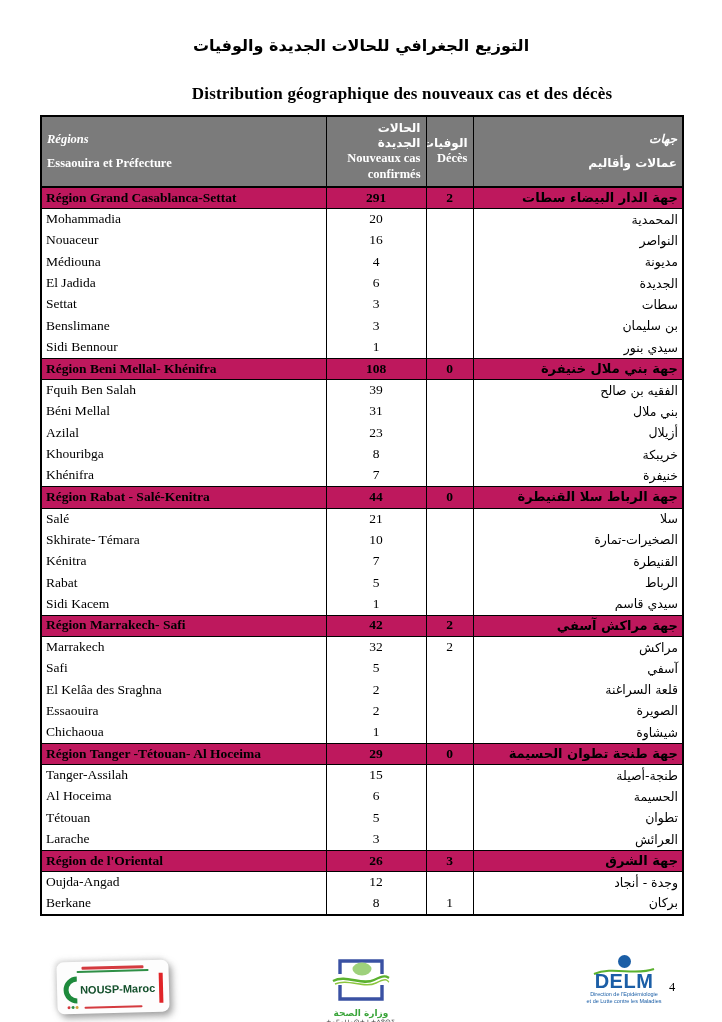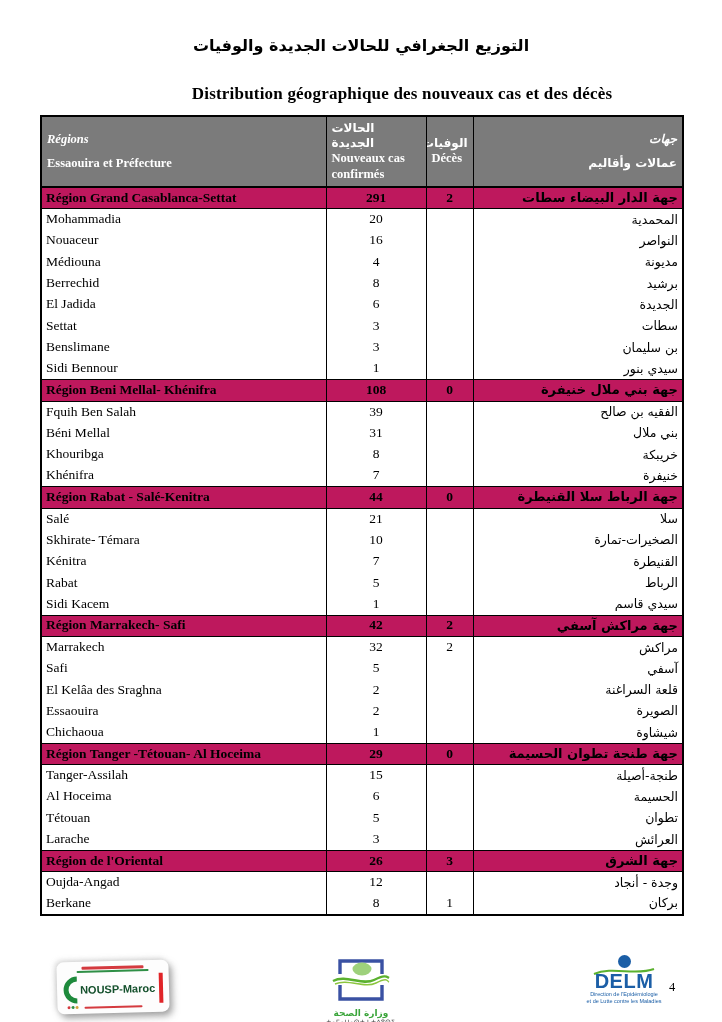--- a/index.html
+++ b/index.html
@@ -26,21 +26,21 @@
   }
   col.c1{width:285px;} col.c2{width:100px;} col.c3{width:47px;} col.c4{width:210px;}
   th, td { border-left:1px solid #000; border-right:1px solid #000; overflow:hidden; }
   thead th {
     background:#7b7b7b; color:#fff; font-weight:bold;
     border-bottom:2px solid #000; height:60px; vertical-align:middle;
     font-size:12.5px; line-height:1.25; padding:4px 5px;
   }
   th .hl1 { margin-bottom:9px;font-style:italic; }
   th.hc1 { text-align:left; }
-  th.hc2, th.hc3 { text-align:left;margin-left:25px; }
+  th.hc2, th.hc3 { text-align:right;margin-left:25px; }
   th.hc4 { text-align:right; direction:rtl; }
   .ar-txt { direction:rtl; unicode-bidi:embed; font-family:"DejaVu Sans",sans-serif; font-size:12px; }
   tbody td { height:21.4px; font-size:13.5px; line-height:1.1; padding:0 4px; vertical-align:middle; }
   tr.region-row td {
     background:#be185d; font-weight:bold;
     border-top:1.5px solid #000; border-bottom:1.5px solid #000;
   }
   td.cell-fr { text-align:left; }
   td.cell-num { text-align:center; }
   td.cell-ar { text-align:right; direction:rtl; font-family:"DejaVu Sans",sans-serif; font-size:12.5px;margin-top:20px; }
@@ -140,26 +140,20 @@
           <td class="cell-num"></td>
           <td class="cell-ar">النواصر</td>
         </tr>
         <tr class="data-row">
           <td class="cell-fr">Médiouna</td>
           <td class="cell-num">4</td>
           <td class="cell-num"></td>
           <td class="cell-ar">مديونة</td>
         </tr>
         <tr class="data-row">
-          <td class="cell-fr">Berrechid</td>
-          <td class="cell-num">8</td>
-          <td class="cell-num"></td>
-          <td class="cell-ar">برشيد</td>
-        </tr>
-        <tr class="data-row">
           <td class="cell-fr">El Jadida</td>
           <td class="cell-num">6</td>
           <td class="cell-num"></td>
           <td class="cell-ar">الجديدة</td>
         </tr>
         <tr class="data-row">
           <td class="cell-fr">Settat</td>
           <td class="cell-num">3</td>
           <td class="cell-num"></td>
           <td class="cell-ar">سطات</td>
@@ -186,20 +180,26 @@
           <td class="cell-fr">Fquih Ben Salah</td>
           <td class="cell-num">39</td>
           <td class="cell-num"></td>
           <td class="cell-ar">الفقيه بن صالح</td>
         </tr>
         <tr class="data-row">
           <td class="cell-fr">Béni Mellal</td>
           <td class="cell-num">31</td>
           <td class="cell-num"></td>
           <td class="cell-ar">بني ملال</td>
+        </tr>
+        <tr class="data-row">
+          <td class="cell-fr">Azilal</td>
+          <td class="cell-num">23</td>
+          <td class="cell-num"></td>
+          <td class="cell-ar">أزيلال</td>
         </tr>
         <tr class="data-row">
           <td class="cell-fr">Khouribga</td>
           <td class="cell-num">8</td>
           <td class="cell-num"></td>
           <td class="cell-ar">خريبكة</td>
         </tr>
         <tr class="data-row">
           <td class="cell-fr">Khénifra</td>
           <td class="cell-num">7</td>

